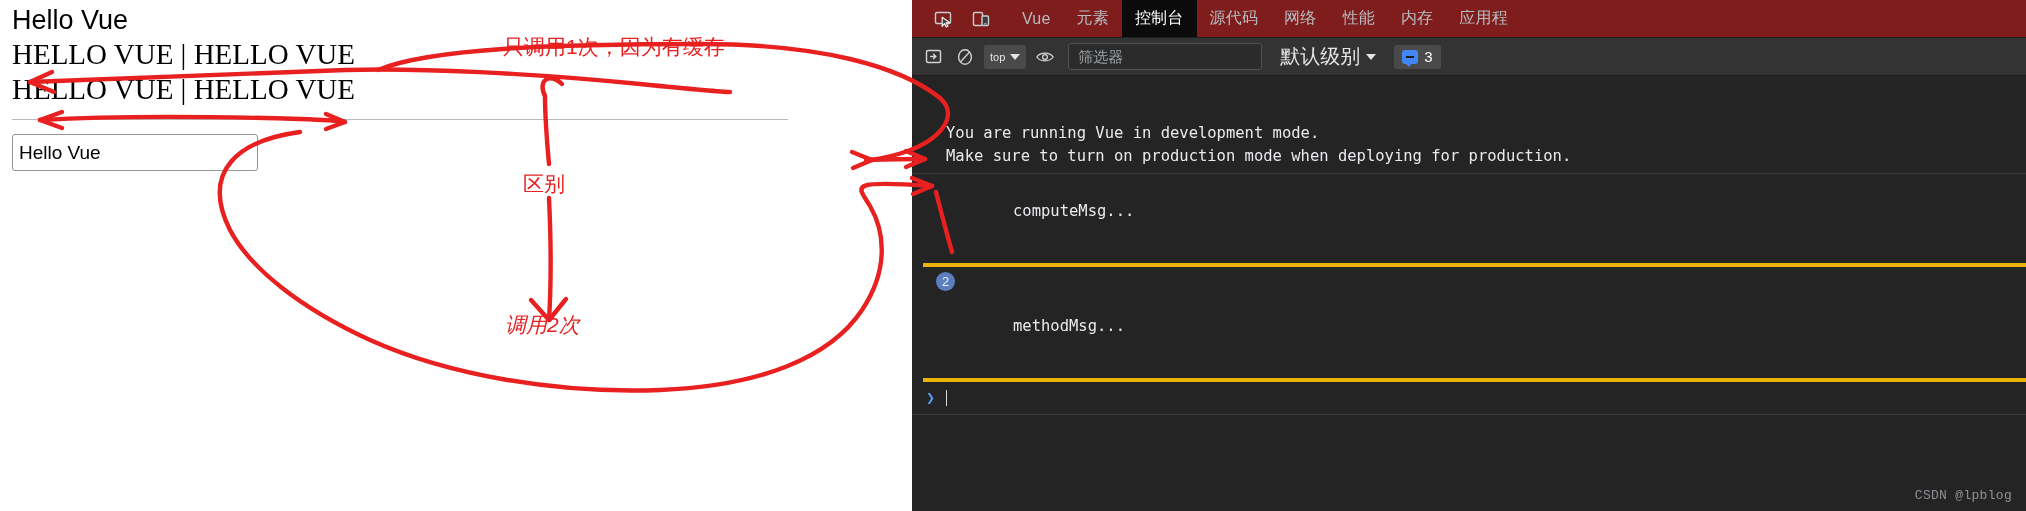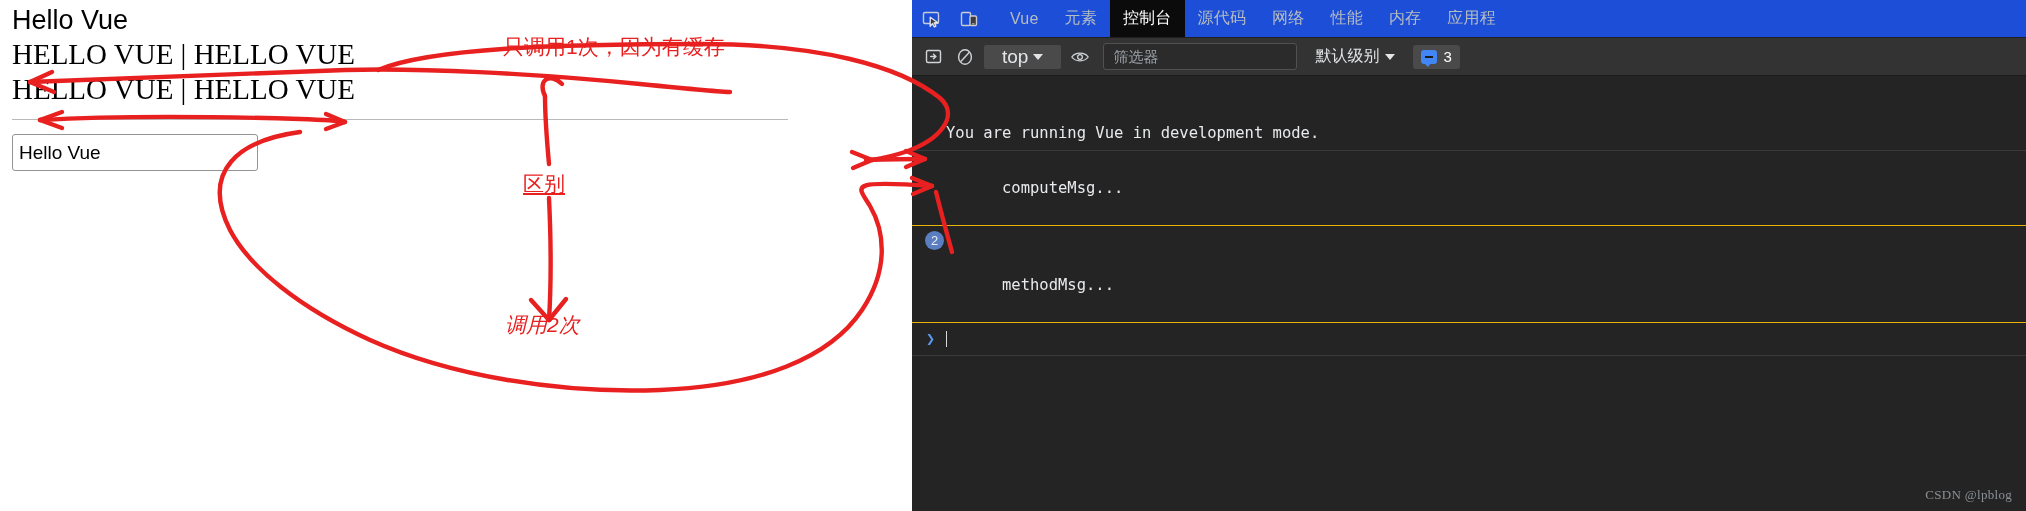--- a/index.html
+++ b/index.html
@@ -73,24 +73,25 @@
     background: #242424;
     color: #e8eaed;
     font-family: "Liberation Sans", sans-serif;
     display: flex;
     flex-direction: column;
     overflow: hidden;
   }
   .dt-tabbar {
     height: 37px;
     min-height: 37px;
-    background: #1d4ed8;
+    background: #7f1d1d;
     display: flex;
     align-items: stretch;
     border-bottom: 1px solid #1f1f1f;
+    padding-left: 12px;
   }
   .dt-iconbtn {
     width: 38px;
     display: flex;
     align-items: center;
     justify-content: center;
     color: #c9cdd1;
   }
   .dt-tab {
     display: flex;
@@ -121,25 +122,25 @@
     width: 26px; height: 24px;
     display: flex; align-items: center; justify-content: center;
     color: #d2d5d8;
     border-radius: 2px;
   }
   .ctx-select {
     display: flex;
     align-items: center;
     gap: 5px;
     height: 24px;
-    padding: 0 18px;
+    padding: 0 6px;
     background: #4a4a4a;
     border-radius: 2px;
     color: #e3e5e8;
-    font-size: 19px;
+    font-size: 11px;
   }
   .caret {
     width: 0; height: 0;
     border-left: 5px solid transparent;
     border-right: 5px solid transparent;
     border-top: 6px solid currentColor;
   }
   .filter-box {
     flex: 0 0 auto;
     width: 178px;
@@ -160,21 +161,21 @@
     color: #e8eaed;
     font-size: 15px;
     font-family: "Liberation Sans", sans-serif;
   }
   .filter-box input::placeholder { color: #9aa0a6; }
   .level-select {
     display: flex;
     align-items: center;
     gap: 6px;
     color: #e3e5e8;
-    font-size: 16px;
+    font-size: 20px;
     padding: 0 6px;
     height: 24px;
     margin-left: 6px;
   }
   .msg-badge {
     display: flex;
     align-items: center;
     gap: 6px;
     background: #4a4a4a;
     border-radius: 3px;
@@ -222,25 +223,26 @@
     color: #e8eaed;
     white-space: pre;
     line-height: 21px;
   }
   .con-link {
     color: #6eb3f7;
     text-decoration: underline;
   }
   .con-row {
     position: relative;
-    padding: 4px 0 4px 34px;
-    border-bottom: 1px solid #eab308;
+    padding: 4px 0 19px 34px;
+    border-bottom: 4px solid #eab308;
     color: #e8eaed;
     line-height: 22px;
     white-space: pre;
+    margin-left: 11px;
   }
   .count-pill {
     position: absolute;
     left: 13px; top: 5px;
     width: 19px; height: 19px;
     border-radius: 50%;
     background: #5a7ebf;
     color: #e9eef7;
     font-size: 13px;
     display: flex;
@@ -266,21 +268,21 @@
     height: 16px;
     background: #d8d8d8;
     vertical-align: -3px;
   }
   .watermark {
     position: absolute;
     right: 14px;
     bottom: 8px;
     color: #8c9196;
     font-size: 13px;
-    font-family: Liberation Serif, serif;
+    font-family: Liberation Mono, monospace;
     letter-spacing: .3px;
   }
 
   
   #annotations {
     position: absolute;
     left: 0; top: 0;
     width: 2026px; height: 511px;
     pointer-events: none;
   }
@@ -366,20 +368,21 @@
           <i></i>
         </span>
       <span>3</span>
     </div>
   </div>
 
   <div class="dt-console">
 
     <div class="con-group">
       <div class="con-line">You are running Vue in development mode.</div>
+      <div class="con-line">Make sure to turn on production mode when deploying for production.</div>
     </div>
 
     <div class="con-row">
       <span>computeMsg...</span>
     </div>
 
     <div class="con-row">
       <span class="count-pill">2</span>
       <span>methodMsg...</span>
     </div>
@@ -421,15 +424,15 @@
 
       <path d="M545 96 C545 120, 547 142, 549 164"></path>
       <path d="M545 96 C537 80, 550 72, 562 84"></path>
 
       <path d="M549 198 C551 240, 551 288, 549 320"></path>
       <path d="M549 320 L531 300 M549 320 L566 299"></path>
     </g>
   </svg>
 
   <div class="anno-text" style="left:503px; top:33px;">只调用1次，因为有缓存</div>
-  <div class="anno-text" style="left:523px; top:170px;text-decoration:underline;">区别</div>
+  <div class="anno-text" style="left:523px; top:170px;">区别</div>
   <div class="anno-text" style="left:505px; top:311px;font-style:italic;">调用2次</div>
 </div>
 
 </body></html>

